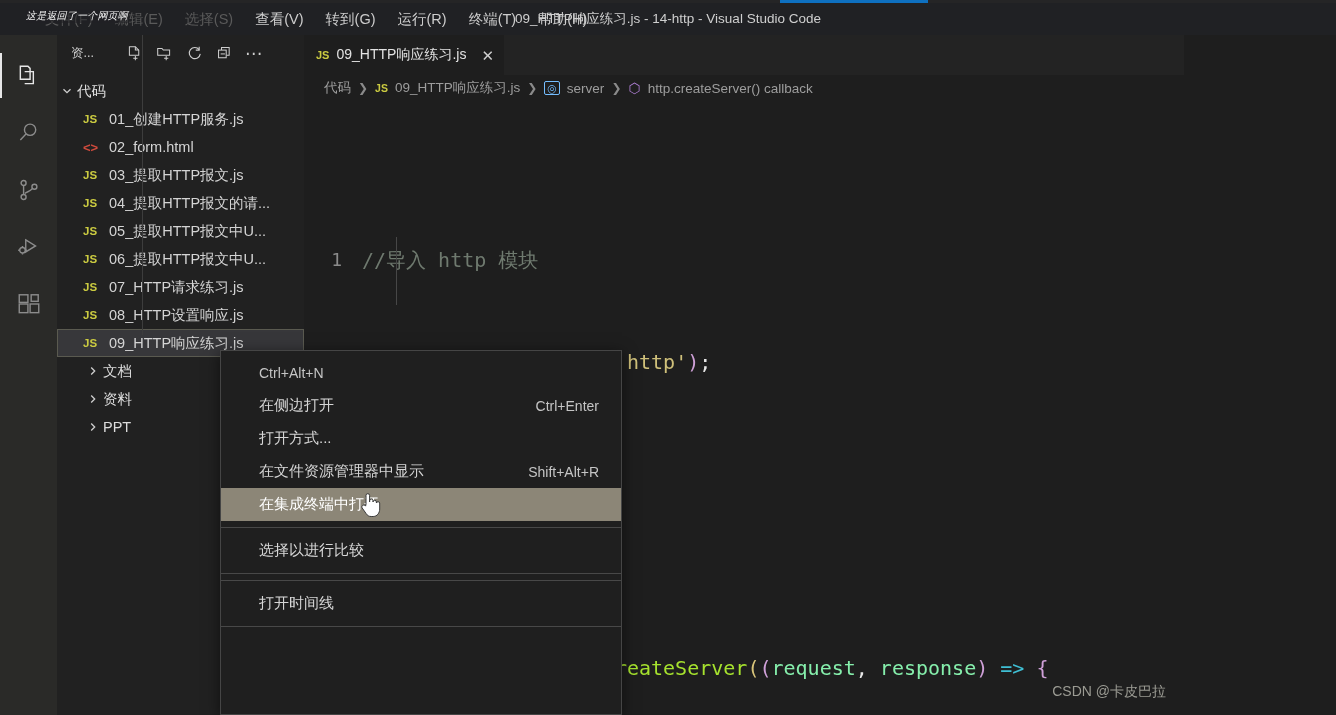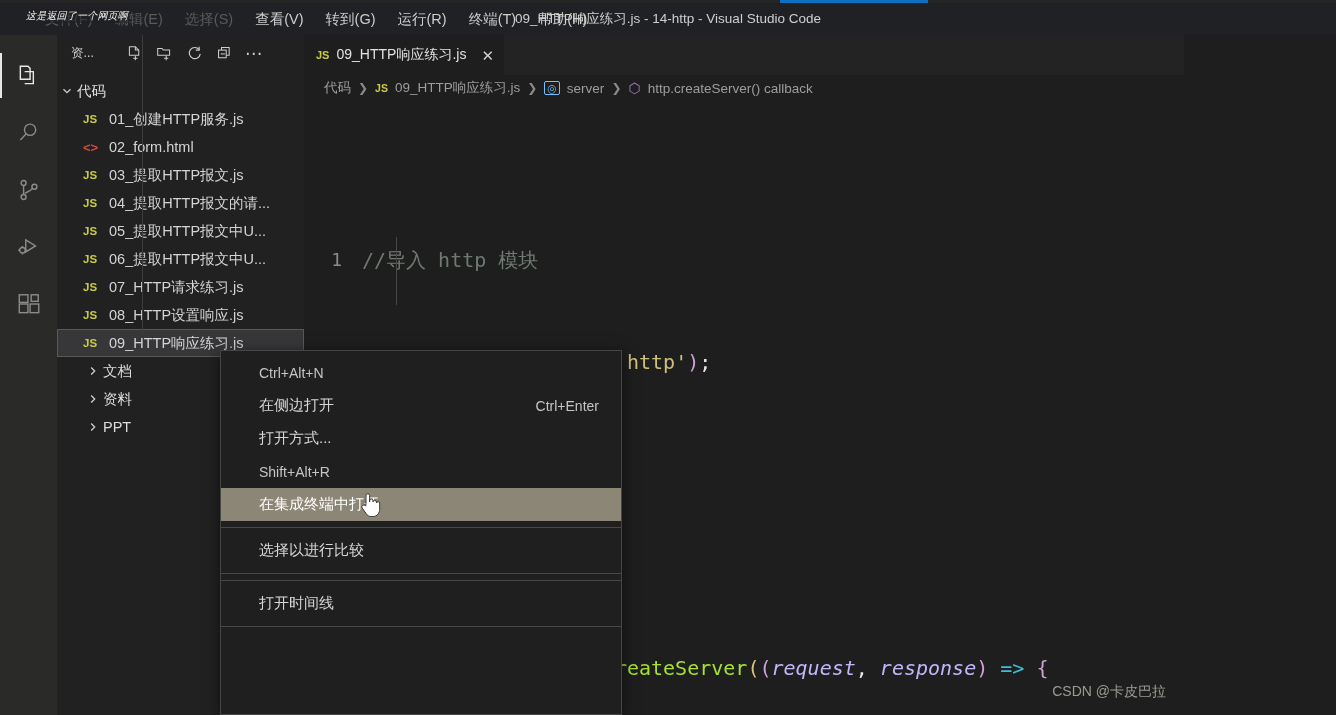--- a/index.html
+++ b/index.html
@@ -127,21 +127,21 @@
   .txt { flex:1; }
   .cmt { color:#6f7a6f; }
   .kw  { color:#4fc1d9; font-style:italic; }
   .varg{ color:#b5cea8; }
   .fn  { color:#a6e22e; }
   .op  { color:#e0528c; }
   .str { color:#cfc07a; }
   .pl  { color:#cfa0d8; }
   .pm  { color:#d8c47a; }
   .wht { color:#e8e8e8; }
-  .par { color:#c4b5fd; font-style:italic; }
+  .par { color:#86efac; }
   .arw { color:#3fbfd4; }
   .ul  { border-bottom:2px solid #a6e22e; }
   .igl { position:absolute; width:1px; background:#474747; }
 
   
   .ctxmenu {
     position:absolute; left:220px; top:350px; width:402px; height:365px;
     background:#1f1f1f; border:1px solid #454545; padding-top:5px;
     box-shadow:0 3px 14px rgba(0,0,0,.55); z-index:30;
   }
@@ -395,20 +395,21 @@
     </div>
     <div class="ctx-item">
       <span class="lbl">在侧边打开</span>
       <span class="key">Ctrl+Enter</span>
     </div>
     <div class="ctx-item">
       <span class="lbl">打开方式...</span>
       <span class="key"></span>
     </div>
     <div class="ctx-item">
+      <span class="lbl">在文件资源管理器中显示</span>
       <span class="key">Shift+Alt+R</span>
     </div>
     <div class="ctx-item hl">
       <span class="lbl">在集成终端中打开</span>
       <span class="key"></span>
     </div>
     <div class="ctx-sep"></div>
     <div class="ctx-item">
       <span class="lbl">选择以进行比较</span>
       <span class="key"></span>

